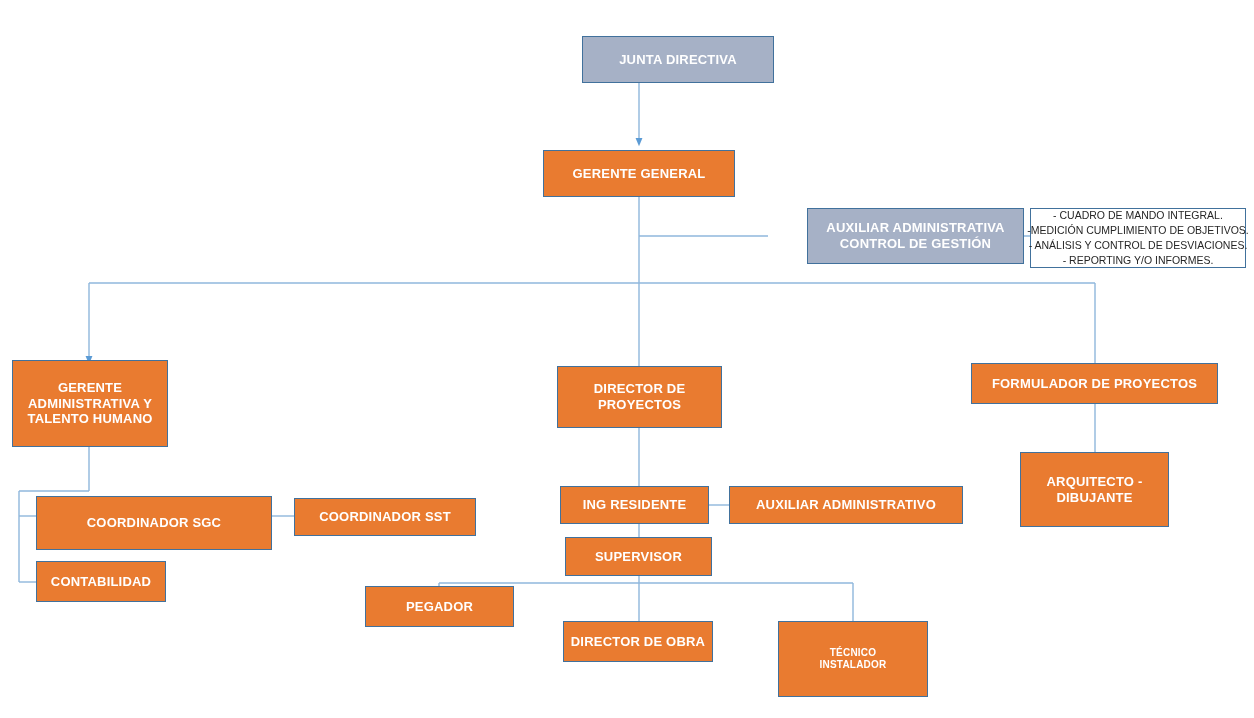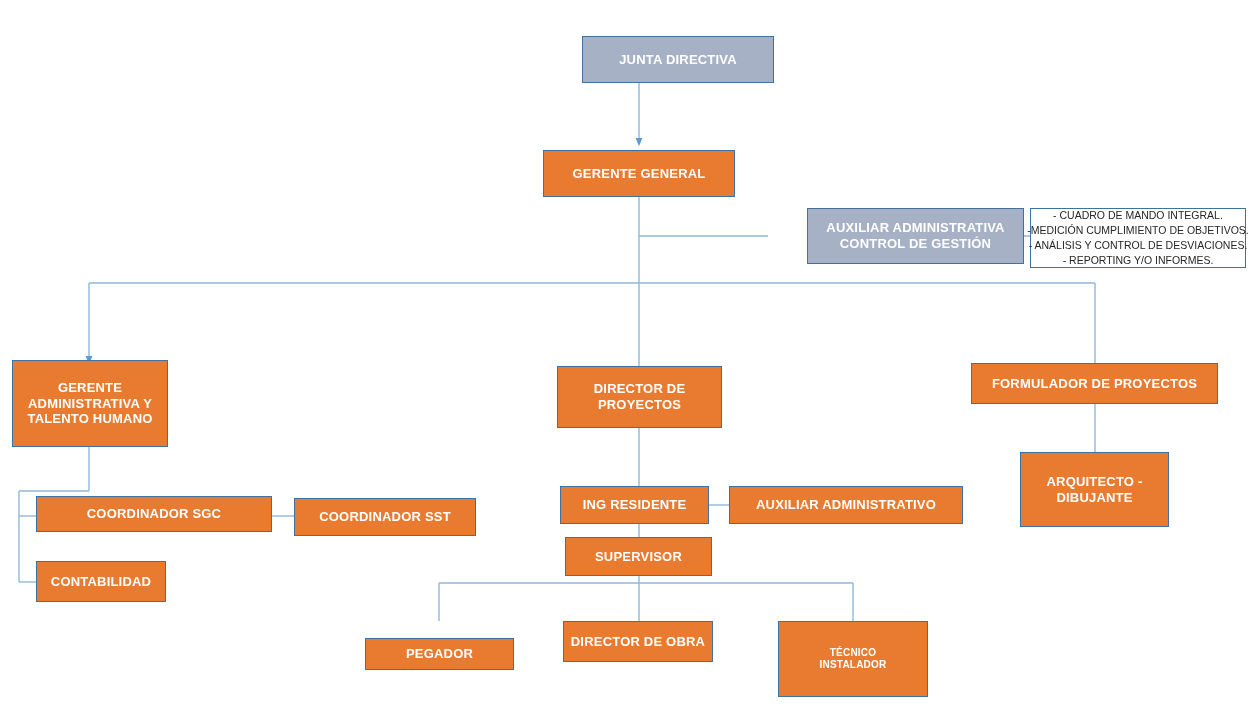--- a/index.html
+++ b/index.html
@@ -125,21 +125,21 @@
 ADMINISTRATIVA Y
 TALENTO HUMANO</span>
       </div>
       <div class="node" style="left: 557px; top: 366px; width: 165px; height: 62px; font-size: 13px;">
         <span class="node-label">DIRECTOR DE
 PROYECTOS</span>
       </div>
       <div class="node" style="left: 971px; top: 363px; width: 247px; height: 41px; font-size: 13px;">
         <span class="node-label">FORMULADOR DE PROYECTOS</span>
       </div>
-      <div class="node" style="left: 36px; top: 496px; width: 236px; height: 36px; font-size: 13px;">
+      <div class="node" style="left: 36px; top: 496px; width: 236px; height: 54px; font-size: 13px;">
         <span class="node-label">COORDINADOR SGC</span>
       </div>
       <div class="node" style="left: 294px; top: 498px; width: 182px; height: 38px; font-size: 13px;">
         <span class="node-label">COORDINADOR SST</span>
       </div>
       <div class="node" style="left: 36px; top: 561px; width: 130px; height: 41px; font-size: 13px;">
         <span class="node-label">CONTABILIDAD</span>
       </div>
       <div class="node" style="left: 560px; top: 486px; width: 149px; height: 38px; font-size: 13px;">
         <span class="node-label">ING RESIDENTE</span>
@@ -147,21 +147,21 @@
       <div class="node" style="left: 729px; top: 486px; width: 234px; height: 38px; font-size: 13px;">
         <span class="node-label">AUXILIAR ADMINISTRATIVO</span>
       </div>
       <div class="node" style="left: 565px; top: 537px; width: 147px; height: 39px; font-size: 13px;">
         <span class="node-label">SUPERVISOR</span>
       </div>
       <div class="node" style="left: 1020px; top: 452px; width: 149px; height: 75px; font-size: 13px;">
         <span class="node-label">ARQUITECTO -
 DIBUJANTE</span>
       </div>
-      <div class="node" style="left: 365px; top: 638px; width: 149px; height: 32px; font-size: 13px;">
+      <div class="node" style="left: 365px; top: 586px; width: 149px; height: 41px; font-size: 13px;">
         <span class="node-label">PEGADOR</span>
       </div>
       <div class="node" style="left: 563px; top: 621px; width: 150px; height: 41px; font-size: 13px;">
         <span class="node-label">DIRECTOR DE OBRA</span>
       </div>
       <div class="node" style="left: 778px; top: 621px; width: 150px; height: 76px; font-size: 10px;">
         <span class="node-label">TÉCNICO
 INSTALADOR</span>
       </div>
     </div>

